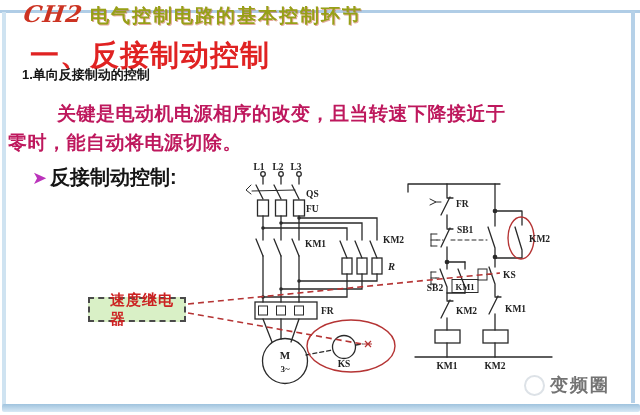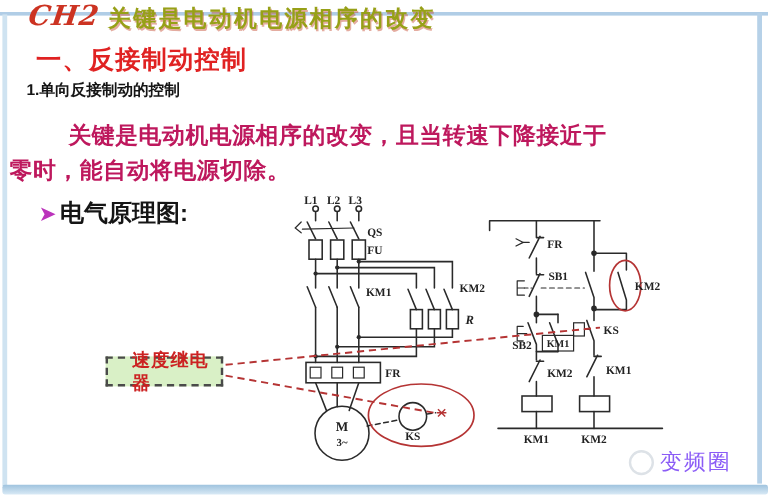--- a/index.html
+++ b/index.html
@@ -19,59 +19,59 @@
     position:absolute;left:24px;top:0px;
     font-family:"DejaVu Serif","Liberation Serif",serif;
     font-style:italic;font-weight:bold;font-size:23px;color:#cc3322;
     transform:skewX(-8deg);letter-spacing:1px;z-index:3;
   }
   .course-title{
     position:absolute;left:90px;top:3px;font-weight:bold;font-size:19px;
     color:#97a017;letter-spacing:2px;z-index:3;
     text-shadow:1px 1px 0 rgba(195,70,45,.45);
   }
-  .slide-title{position:absolute;left:30px;top:36px;font-size:21px;font-weight:bold;color:#e02222;letter-spacing:1px;}
+  .slide-title{position:absolute;left:30px;top:36px;font-size:29px;font-weight:bold;color:#e02222;letter-spacing:1px;}
   .slide-subtitle{position:absolute;left:22px;top:66px;font-size:13px;font-weight:bold;color:#151515;}
   .body-text{
     position:absolute;left:8px;top:99px;width:514px;
     font-size:19px;font-weight:bold;color:#be185d;line-height:29px;
     text-indent:49px;letter-spacing:.5px;
   }
   .bullet-row{position:absolute;left:32px;top:164px;font-size:20px;font-weight:bold;color:#151515;}
   .bullet-row .arrow{color:#bb33bb;font-size:18px;margin-right:3px;}
   
   .callout{
     position:absolute;left:88px;top:297px;width:98px;height:25px;box-sizing:border-box;
     background:#d9f0c6;border:2px dashed #4a4a4a;
     color:#cc2222;font-size:15px;font-weight:bold;letter-spacing:1px;
     display:flex;align-items:center;justify-content:center;padding-left:20px;
   }
   
   .watermark{position:absolute;left:524px;top:373px;display:flex;align-items:center;gap:5px;color:#d7dce2;}
   .watermark .logo{width:21px;height:21px;border:2px solid #dde2e7;border-radius:50%;box-sizing:border-box;}
-  .watermark .wm-text{font-size:18px;font-weight:normal;letter-spacing:2px;color:#8b5cf6;}
+  .watermark .wm-text{font-size:18px;font-weight:bold;letter-spacing:2px;color:#737373;}
   
   .circuit{position:absolute;left:180px;top:155px;}
   .circuit text{font-family:"Liberation Serif","DejaVu Serif",serif;font-weight:bold;fill:#222;}
 </style>
 </head>
 <body>
 
 <div class="frame-top"></div>
 <div class="frame-right"></div>
 <div class="frame-left"></div>
 <div class="frame-bottom"></div>
 
 <div class="course-code">CH2</div>
-<div class="course-title">关键是电动机电源相序的改变</div>
+<div class="course-title">电气控制电路的基本控制环节</div>
 
 <div class="slide-title">一、反接制动控制</div>
 <div class="slide-subtitle">1.单向反接制动的控制</div>
 <div class="body-text">关键是电动机电源相序的改变，且当转速下降接近于零时，能自动将电源切除。</div>
-<div class="bullet-row"><span class="arrow">➤</span><span>电气原理图:</span></div>
+<div class="bullet-row"><span class="arrow">➤</span><span>反接制动控制:</span></div>
 
 <svg class="circuit" width="385" height="245" viewBox="180 155 385 245">
   <g stroke="#2a2a2a" stroke-width="1.3" fill="none" stroke-linecap="round">
 
     <g>
       <circle cx="263" cy="174" r="2.3"></circle>
         <circle cx="281" cy="174" r="2.3"></circle>
         <circle cx="299" cy="174" r="2.3"></circle>
       <path d="M263 176.5 V184 M281 176.5 V184 M299 176.5 V184"></path>
     </g>

